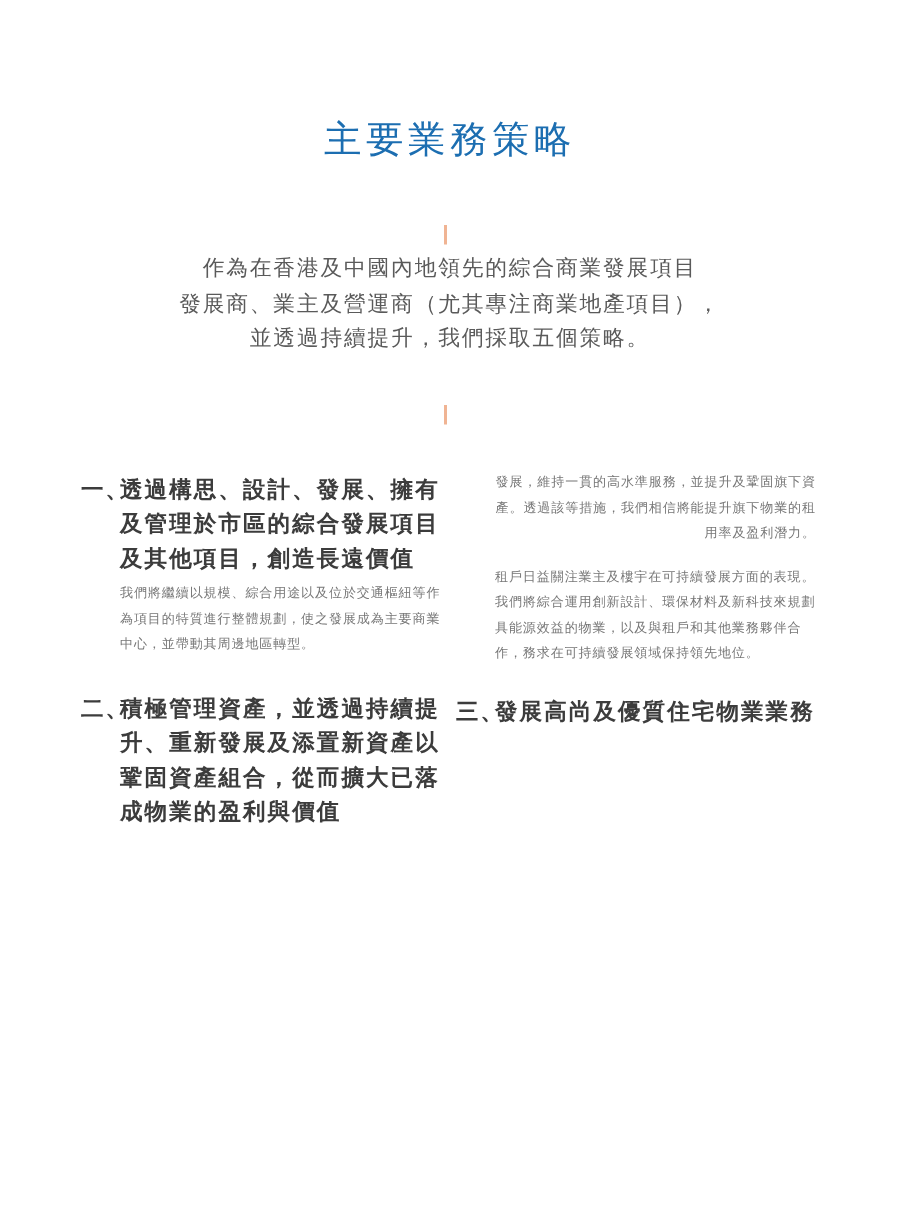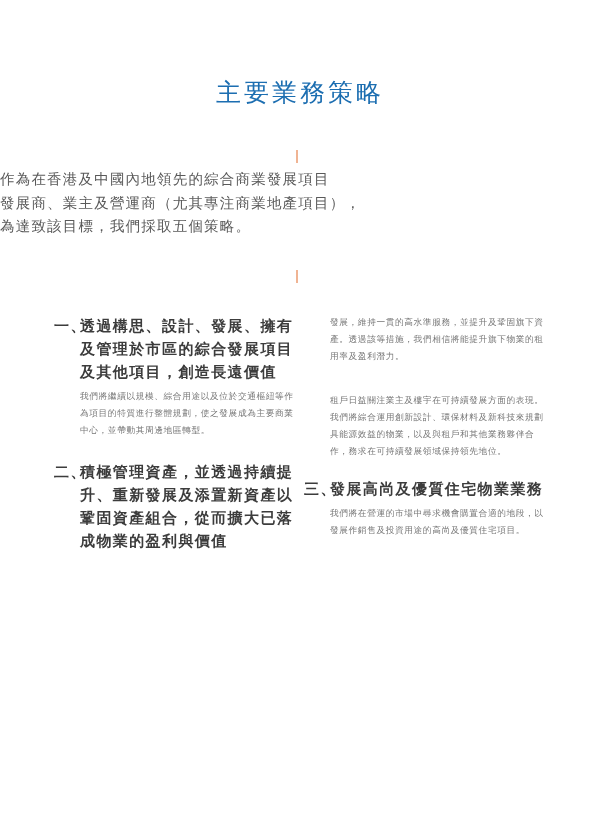--- a/index.html
+++ b/index.html
@@ -8,21 +8,21 @@
       font-family: "DejaVu Sans", "Liberation Sans", sans-serif; overflow: hidden;
     }
     .title {
       position: absolute; left: 0; width: 600px; top: 76px; text-align: center;
       font-size: 25px; letter-spacing: 3px; color: #1c6eb1; font-weight: normal;
     }
     .divider {
       position: absolute; left: 296px; width: 2px; height: 13px; background: #f0b493;
     }
     .intro {
-      position: absolute; left: 0; width: 600px; top: 168px; text-align: left;
+      position: absolute; left: 0; width: 600px; top: 168px; text-align: center;
       font-size: 14.5px; line-height: 23.5px; color: #5a5a5a; letter-spacing: 1.2px;
     }
     .intro p { margin: 0; }
     .col { position: absolute; }
     .heading {
       font-size: 15px; line-height: 23px; color: #3c3c3c; font-weight: bold; letter-spacing: 1.4px;
       position: relative; padding-left: 26px;
     }
     .heading .num { position: absolute; left: 0; top: 0; }
     .body-text {
@@ -37,21 +37,21 @@
 </head>
 <body>
 
 <div class="title">主要業務策略</div>
 
 <div class="divider" style="top:150px;"></div>
 
 <div class="intro">
   <p>作為在香港及中國內地領先的綜合商業發展項目</p>
   <p>發展商、業主及營運商（尤其專注商業地產項目），</p>
-  <p>為達致該目標，我們採取五個策略。</p>
+  <p>並透過持續提升，我們採取五個策略。</p>
 </div>
 
 <div class="divider" style="top:270px;"></div>
 
 <div class="col" style="left:54px; top:315px; width:240px;">
   <div>
     <div class="heading">
       <span class="num">一、</span>
       <span>透過構思、設計、發展、擁有及管理於市區的綜合發展項目及其他項目，創造長遠價值</span>
     </div>
@@ -60,25 +60,24 @@
 
   <div style="margin-top:22px;">
     <div class="heading">
       <span class="num">二、</span>
       <span>積極管理資產，並透過持續提升、重新發展及添置新資產以鞏固資產組合，從而擴大已落成物業的盈利與價值</span>
     </div>
   </div>
 </div>
 
 <div class="col" style="left:304px; top:314px; width:240px;">
-  <div class="body-text" style="margin-top:0;">發展，維持一貫的高水準服務，並提升及鞏固旗下資產。透過該等措施，我們相信將能提升旗下物業的租用率及盈利潛力。</div>
-  <div class="body-text" style="margin-top:27px;">租戶日益關注業主及樓宇在可持續發展方面的表現。我們將綜合運用創新設計、環保材料及新科技來規劃具能源效益的物業，以及與租戶和其他業務夥伴合作，務求在可持續發展領域保持領先地位。</div>
+  <div class="body-text" style="margin-top:0;text-align:right;">發展，維持一貫的高水準服務，並提升及鞏固旗下資產。透過該等措施，我們相信將能提升旗下物業的租用率及盈利潛力。</div>
+  <div class="body-text" style="margin-top:12px;">租戶日益關注業主及樓宇在可持續發展方面的表現。我們將綜合運用創新設計、環保材料及新科技來規劃具能源效益的物業，以及與租戶和其他業務夥伴合作，務求在可持續發展領域保持領先地位。</div>
 
   <div style="margin-top:18px;">
     <div class="heading">
       <span class="num">三、</span>
       <span>發展高尚及優質住宅物業業務</span>
     </div>
-    <div class="body-text">我們將在營運的市場中尋求機會購置合適的地段，以發展作銷售及投資用途的高尚及優質住宅項目。</div>
   </div>
 </div>
 
 <div class="page-num">24</div>
 
 </body></html>

